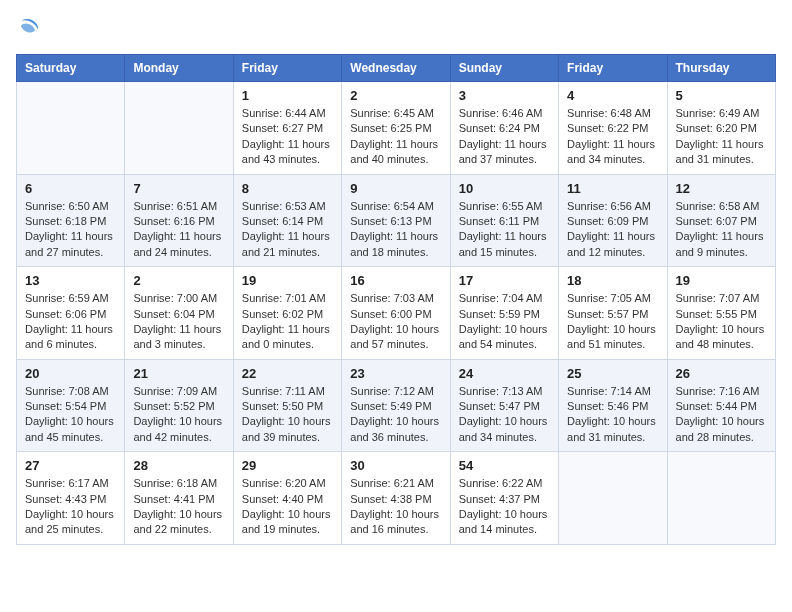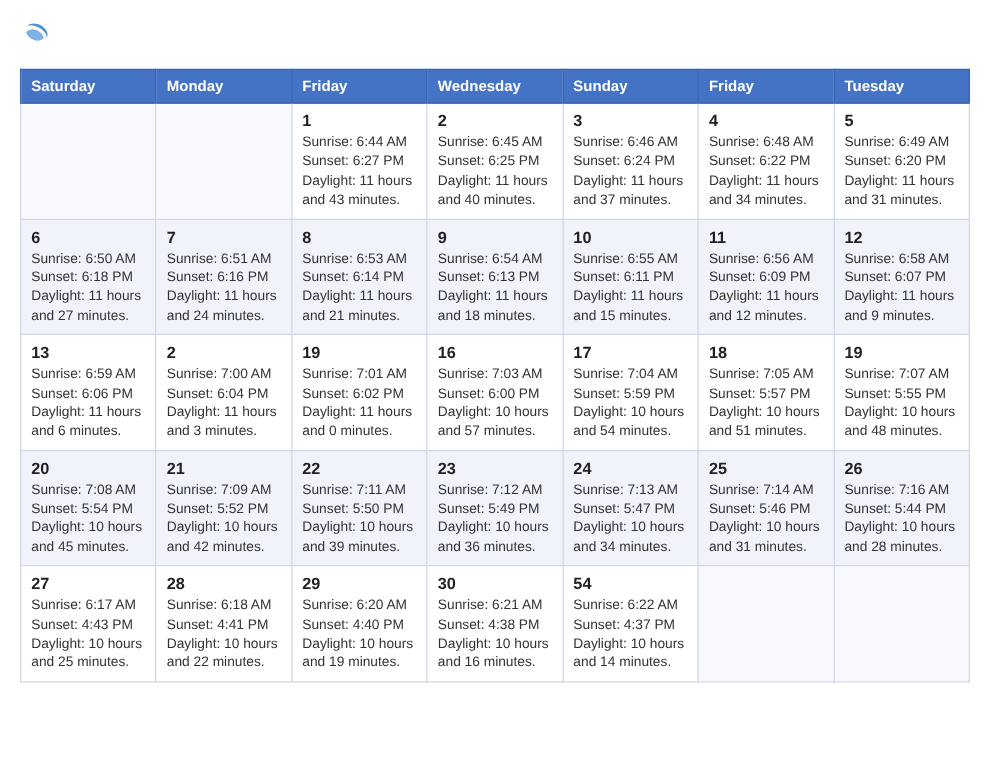--- a/index.html
+++ b/index.html
@@ -113,21 +113,21 @@
 
 <table class="calendar">
   <thead>
     <tr>
     <th>Saturday</th>
         <th>Monday</th>
         <th>Friday</th>
         <th>Wednesday</th>
         <th>Sunday</th>
         <th>Friday</th>
-        <th>Tuesday</th>
+        <th>Thursday</th>
       </tr>
   </thead>
   <tbody id="calendar-body">
   <tr>
         <td class="empty-cell"></td>
         <td class="empty-cell"></td>
         <td>
           <span class="day-number">1</span>
           <div class="day-info">Sunrise: 6:44 AM<br>Sunset: 6:27 PM<br>Daylight: 11 hours and 43 minutes.</div>
         </td>

